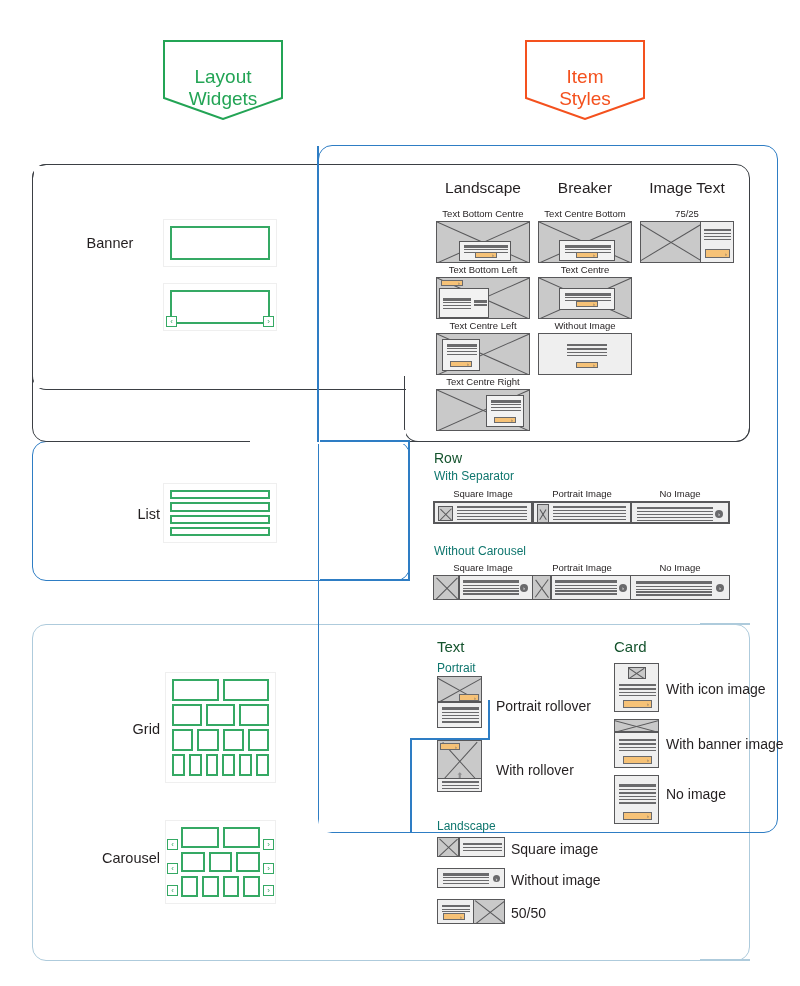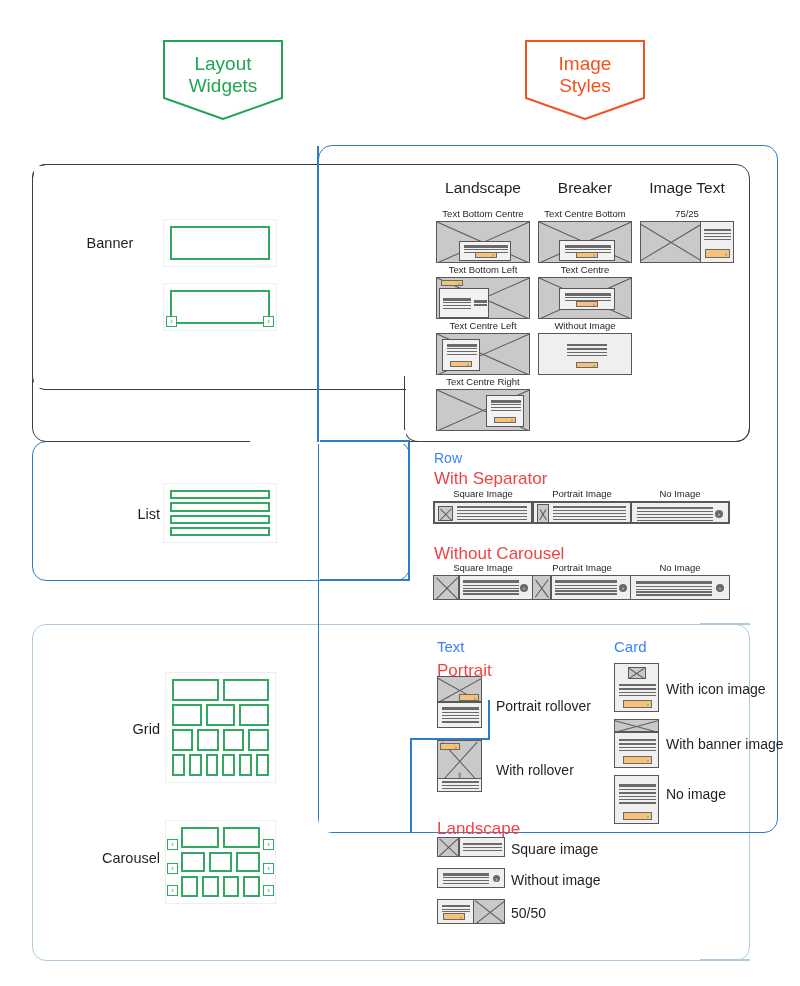--- a/index.html
+++ b/index.html
@@ -16,21 +16,21 @@
   #stage { position:absolute; left:0; top:0; width:800px; height:986px; }
 
   
   .abs { position:absolute; }
 
   
   .pennant {
     position:absolute;
     width:120px; height:80px;
     display:flex; flex-direction:column;
-    align-items:center; justify-content:center;
+    align-items:center; justify-content:flex-end;
     font-size:19px; line-height:1.15;
     text-align:center;
   }
   .pennant .body {
     position:absolute; left:0; top:0; width:100%; height:100%;
   }
   .pennant .label { position:relative; z-index:2; padding-bottom:10px; }
   .pennant.green { color:#23a455; }
   .pennant.orange { color:#f4511e; }
 
@@ -102,22 +102,22 @@
   .chev {
     position:absolute; border-radius:50%; background:#6a6a6c;
     color:#fff; display:flex; align-items:center; justify-content:center;
     font-size:6px; line-height:1;
   }
   
   .uparrow { position:absolute; color:#8d8d8f; font-size:9px; line-height:1; }
 
   
   .colhead { position:absolute; font-size:15.5px; color:#231f20; text-align:center; }
-  .secthead { position:absolute; font-size:14px; color:#3b82f6; }
-  .subhead { position:absolute; font-size:17px; color:#ef4444; }
+  .secthead { position:absolute; font-size:14px; color:#14532d; }
+  .subhead { position:absolute; font-size:12px; color:#0f766e; }
   .cap { position:absolute; font-size:9.5px; color:#231f20; text-align:center; }
   .sidecap { position:absolute; font-size:14px; color:#231f20; }
 </style>
 </head>
 <body>
 
 <div id="stage">
 
   <div class="pennant green" style="left:163px; top:40px;">
     <svg class="body" viewBox="0 0 120 80" preserveAspectRatio="none">
@@ -127,21 +127,21 @@
       <div>Layout</div>
       <div>Widgets</div>
     </div>
   </div>
 
   <div class="pennant orange" style="left:525px; top:40px;">
     <svg class="body" viewBox="0 0 120 80" preserveAspectRatio="none">
       <polygon points="1,1 119,1 119,58 60,79 1,58" fill="#ffffff" stroke="#f4511e" stroke-width="2"></polygon>
     </svg>
     <div class="label">
-      <div>Image</div>
+      <div>Item</div>
       <div>Styles</div>
     </div>
   </div>
 
   <div class="group pale" style="left:32px; top:624px; width:718px; height:337px;"></div>
 
   <div class="group blue" style="left:318px; top:145px; width:460px; height:688px;"></div>
 
   <div class="group blue" style="left:32px; top:441px; width:378px; height:140px;"></div>
 

